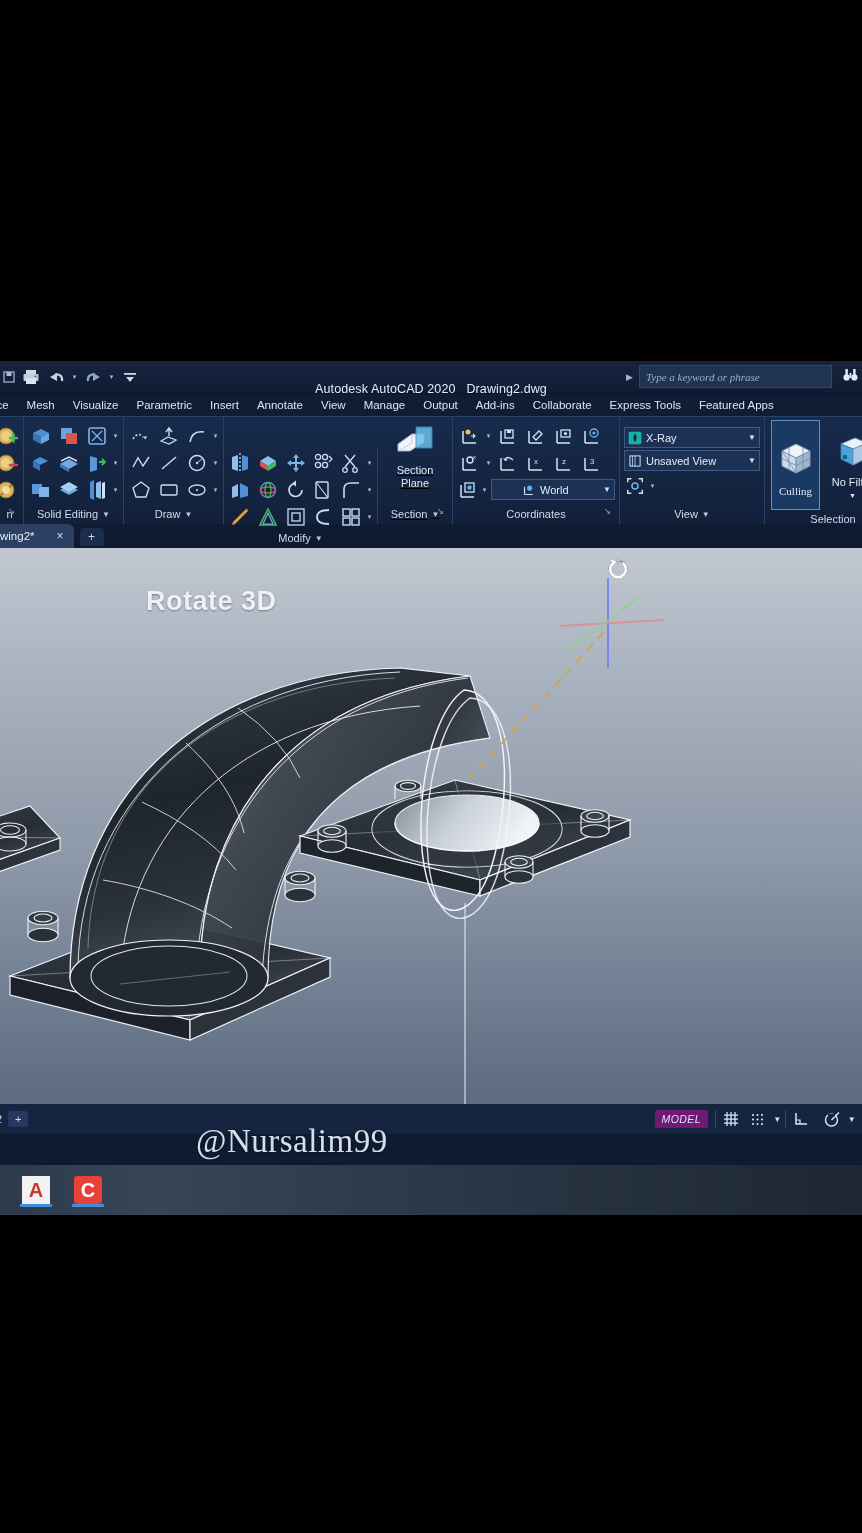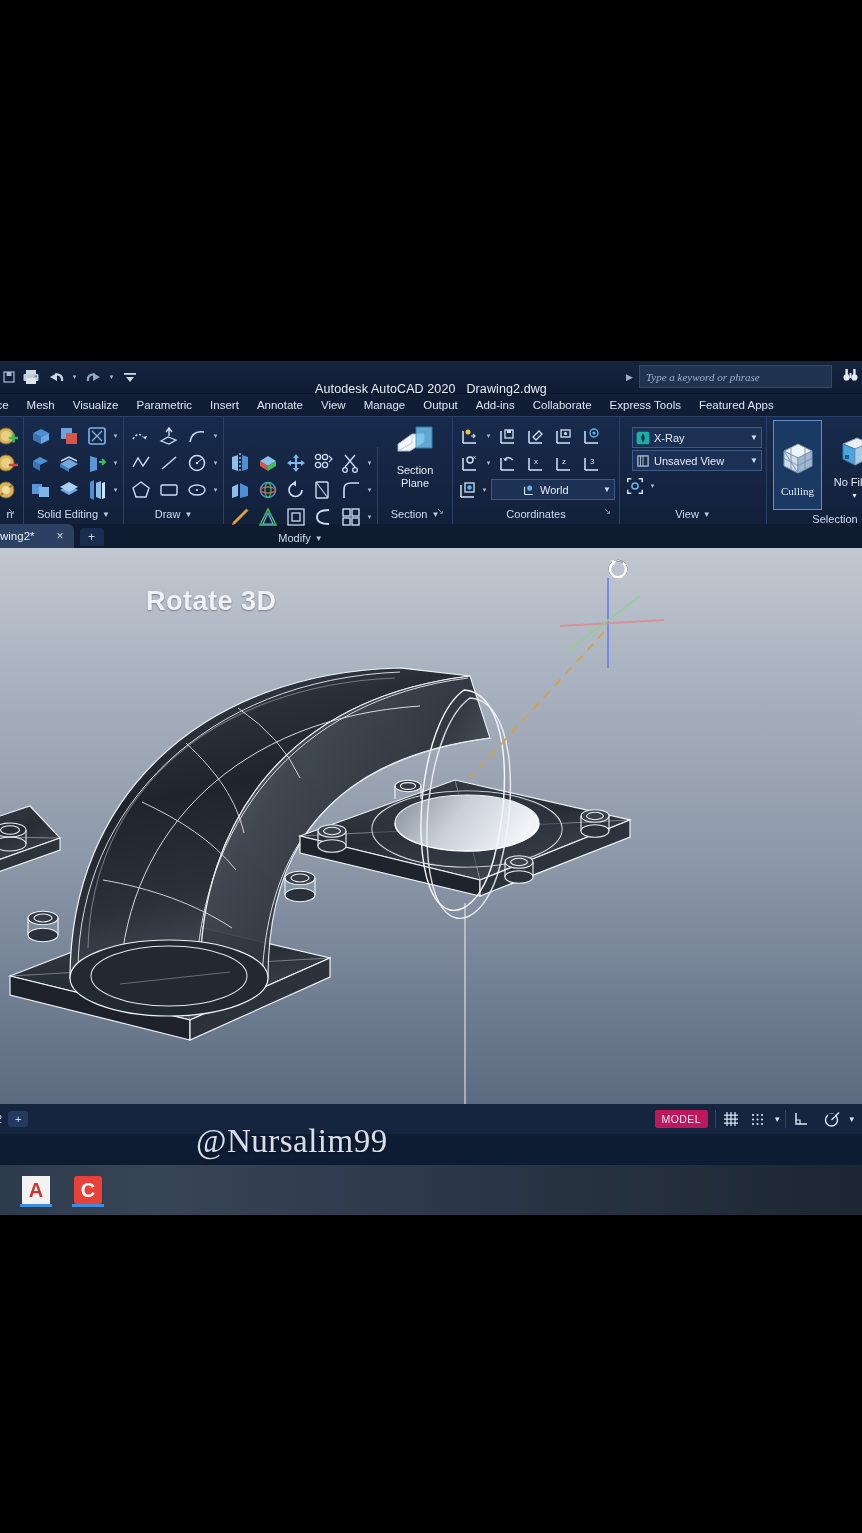--- a/index.html
+++ b/index.html
@@ -49,21 +49,21 @@
   .ico svg{display:block;}
   .mini-car{color:#aabbd4;font-size:7px;width:7px;text-align:center;}
 
   
   .bigbtn{width:66px;display:flex;flex-direction:column;align-items:center;justify-content:center;
           color:#e3ebf7;font-size:11px;line-height:13px;text-align:center;padding-top:4px;}
   .bigbtn .bi{margin-bottom:3px;}
 
   
   .combo{width:124px;height:19px;background:#1d3154;border:1px solid #395party;
-         border:1px solid #3a5party;margin-left:8px;}
+         border:1px solid #3a5party;}
   .combo{border:1px solid #3c5a87;display:flex;align-items:center;padding:0 3px;gap:4px;}
   .combo .cl{color:#e3ecf8;font-size:11px;flex:1;white-space:nowrap;overflow:hidden;}
   .combo .cc{color:#cfe0f5;font-size:8px;}
 
   .selbox{border:1px solid #5f8fc9;background:#1b3a63;}
 
   
   .dtabs{height:24px;background:#0e1b31;display:flex;align-items:flex-end;text-align:right;}
   .dtab{height:24px;background:#2b4063;display:flex;align-items:center;padding:0 10px 0 0;
         color:#e6eefa;font-size:11.5px;gap:22px;border-top-right-radius:6px;margin-left:-22px;padding-left:22px;}
@@ -81,21 +81,21 @@
 
   
   .statusbar{height:30px;background:#15243f;display:flex;align-items:center;position:relative;}
   .sb-left{display:flex;align-items:center;color:#cdd9ea;font-size:11px;padding-left:0;gap:6px;}
   .sb-left .lt{margin-left:-4px;}
   .sb-plus{width:20px;height:16px;background:#24395d;border-radius:3px;color:#cfdcee;font-size:11px;
            display:flex;align-items:center;justify-content:center;}
   .sb-right{position:absolute;right:0;top:0;height:30px;display:flex;align-items:center;gap:0;}
   .sb-item{height:30px;display:flex;align-items:center;justify-content:center;padding:0 7px;
            color:#dce6f4;font-size:11px;}
-  .sb-model{background:#be185d;padding:3px 7px;border-radius:2px;font-size:10.5px;letter-spacing:.4px;}
+  .sb-model{background:#701a75;padding:3px 7px;border-radius:2px;font-size:10.5px;letter-spacing:.4px;font-style:italic;}
   .sbsep{width:1px;height:18px;background:#2d4straight;background:#304straight;background:#31486c;}
 
   
   .taskbar{position:absolute;left:0;top:1165px;width:862px;height:50px;
            background:linear-gradient(90deg,#2d3a4c 0%,#384557 18%,#2b3646 55%,#1d2733 100%);}
   .tb-ico{position:absolute;top:8px;width:44px;height:34px;display:flex;align-items:center;justify-content:center;}
   .tb-ico .sq{width:28px;height:28px;display:flex;align-items:center;justify-content:center;
               font-size:20px;font-weight:bold;font-family:"Liberation Sans",sans-serif;}
   .tb-underline{position:absolute;bottom:0;left:6px;right:6px;height:3px;background:#3f8ede;}
   .watermark{position:absolute;left:196px;top:1123px;color:#e8edf4;font-size:33px;
@@ -473,21 +473,21 @@
             </div>
             <div class="mini-car">▾</div>
           </div>
         </div>
         <div class="ptitle">
           <span>Modify</span>
           <span class="car">▼</span>
         </div>
       </div>
 
-      <div class="panel" style="width:78px;">
+      <div class="panel" style="width:78px;text-decoration:underline;">
         <div class="rows" style="justify-content:flex-start;">
           <div class="bigbtn">
             <div class="bi">
               <svg width="42" height="34" viewBox="0 0 42 34">
                 <path d="M4 20 L18 10 L30 10 L30 18 L16 27 L4 27 Z" fill="#f2f5f9" stroke="#9fb2c8" stroke-width="1"></path>
                 <path d="M18 10 L18 19 L4 27" fill="none" stroke="#b9c9da" stroke-width="0.9"></path>
                 <path d="M22 3 L38 3 L38 24 L22 24 Z" fill="#6fbde8" opacity="0.85" stroke="#2f8ec0" stroke-width="1"></path>
               </svg>
             </div>
             <span>Section</span>

